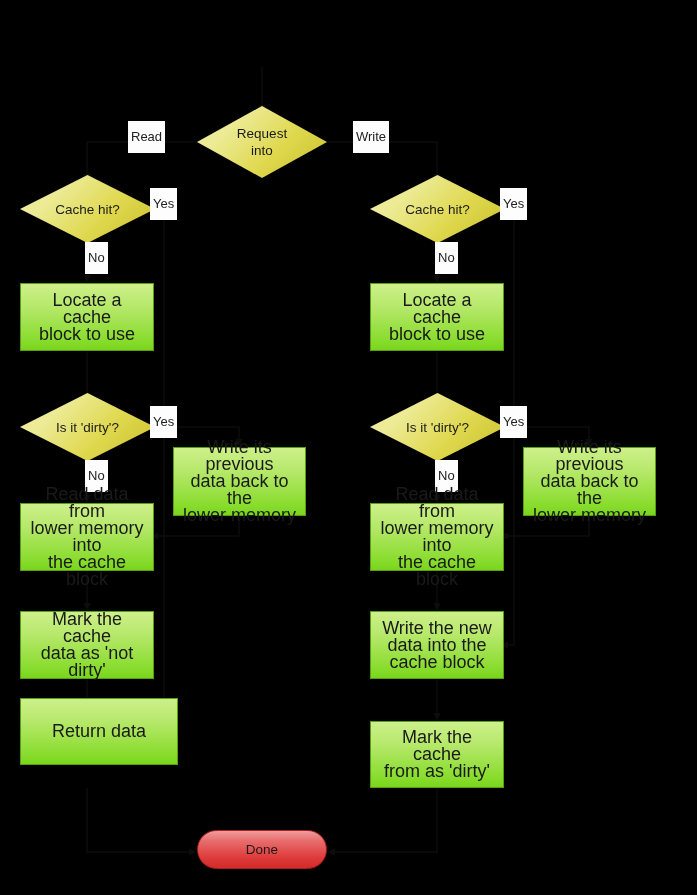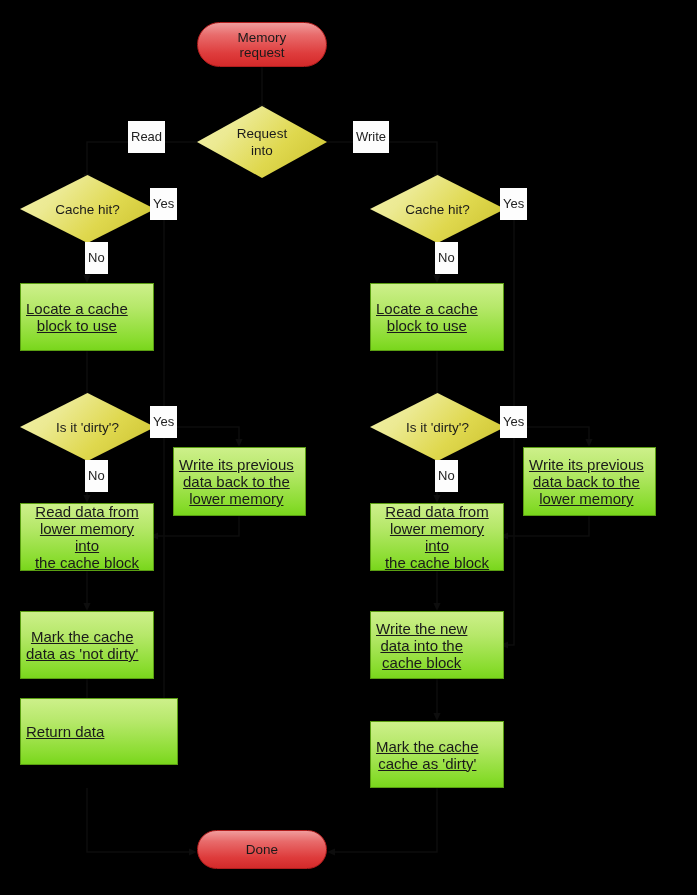--- a/index.html
+++ b/index.html
@@ -23,24 +23,24 @@
     text-align:center;
     color:#1a1a1a;
     font-size:13.5px;line-height:15px;
   }
 
   
   .process{
     background:linear-gradient(to bottom,#cdf08a 0%,#b6e86a 35%,#89dc2e 85%,#79d61c 100%);
     border:1px solid #5a9e12;
     box-shadow:0 1px 2px rgba(0,0,0,.5);
-    display:flex;align-items:center;
+    display:flex;align-items:center;justify-content:center;
     text-align:center;
     color:#1a1a1a;
-    font-size:15px;line-height:17px;text-decoration:underline;
+    font-size:18px;line-height:17px;
   }
   .process span{display:block;padding:0 5px;}
 
   
   .decision{
     display:flex;align-items:center;justify-content:center;
     text-align:center;
     color:#1a1a1a;
     font-size:13.5px;line-height:17px;
   }
@@ -130,26 +130,20 @@
     <line x1="437" y1="570" x2="437" y2="604"></line>
     <polygon points="437,611 433.4,603 440.6,603"></polygon>
 
     <line x1="437" y1="679" x2="437" y2="714"></line>
     <polygon points="437,721 433.4,713 440.6,713"></polygon>
 
     <path d="M 437 788 L 437 852 L 334 852"></path>
     <polygon points="327,852 335,848.4 335,855.6"></polygon>
   </svg>
 
-  <div class="node terminator" style="left:197px;top:22px;width:130px;height:45px;">
-    <div>
-      <div>Memory</div>
-      <div>request</div>
-    </div>
-  </div>
 
   <div class="node decision" style="left:197px;top:106px;width:130px;height:72px;">
     <div class="dshape"></div>
     <div class="dtext">
       <div>Request</div>
       <div>into</div>
     </div>
   </div>
 
   <div class="edgelabel" style="left:128px;top:121px;">Read</div>
@@ -246,21 +240,21 @@
     <div>
       <span>Write the new</span>
       <span>data into the</span>
       <span>cache block</span>
     </div>
   </div>
 
   <div class="node process" style="left:370px;top:721px;width:134px;height:67px;">
     <div>
       <span>Mark the cache</span>
-      <span>cache as 'dirty'</span>
+      <span>from as 'dirty'</span>
     </div>
   </div>
 
   <div class="node terminator" style="left:197px;top:830px;width:130px;height:39px;">
     <div>Done</div>
   </div>
 
 </div>
 
 </body></html>

